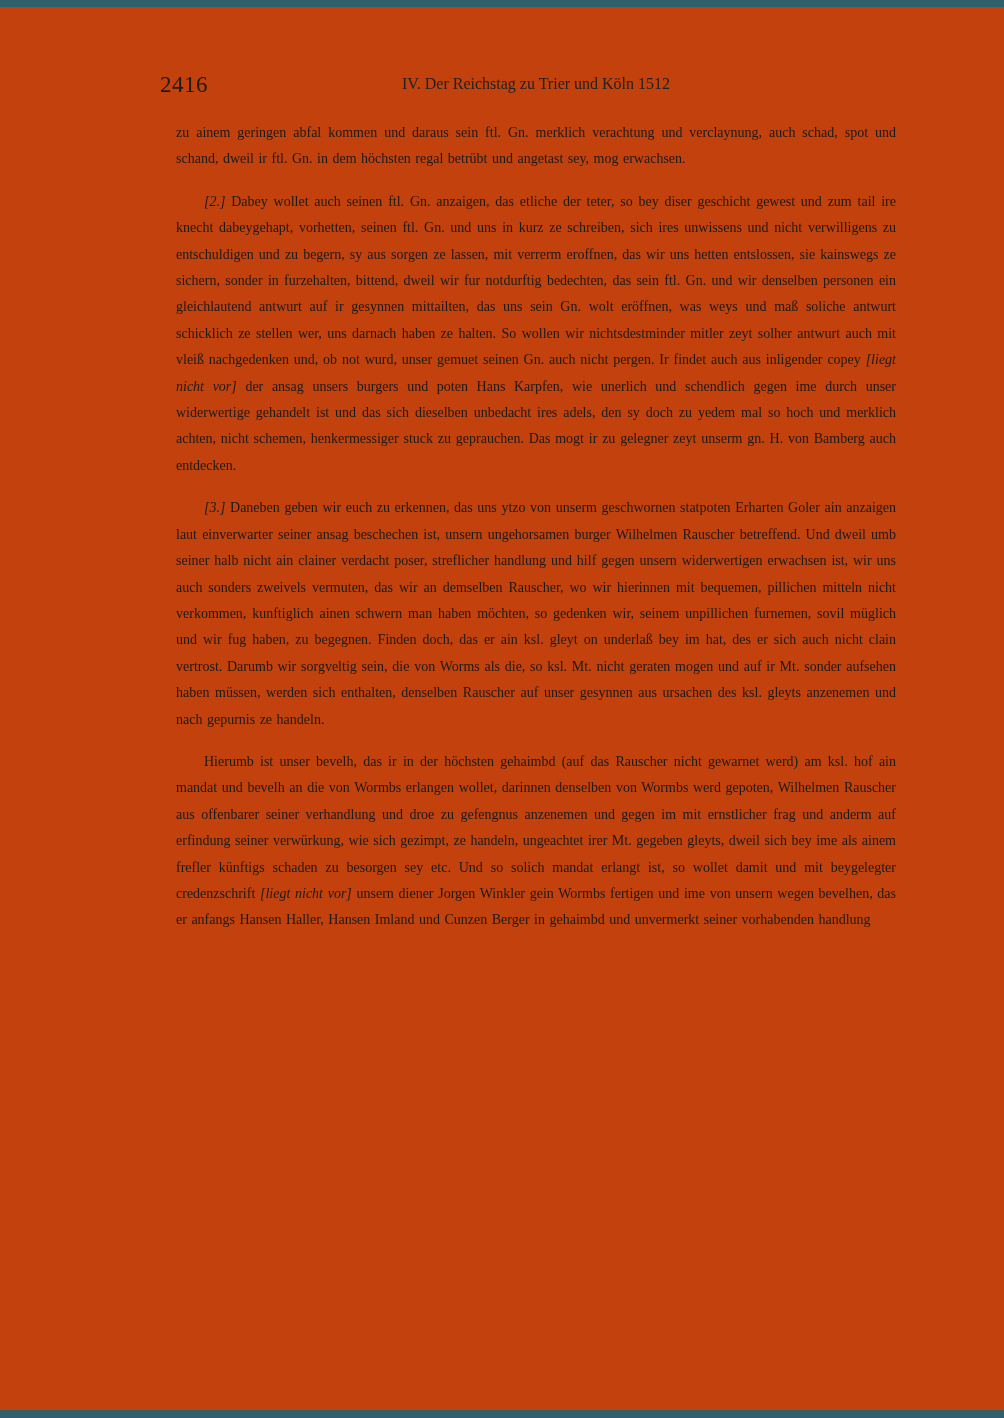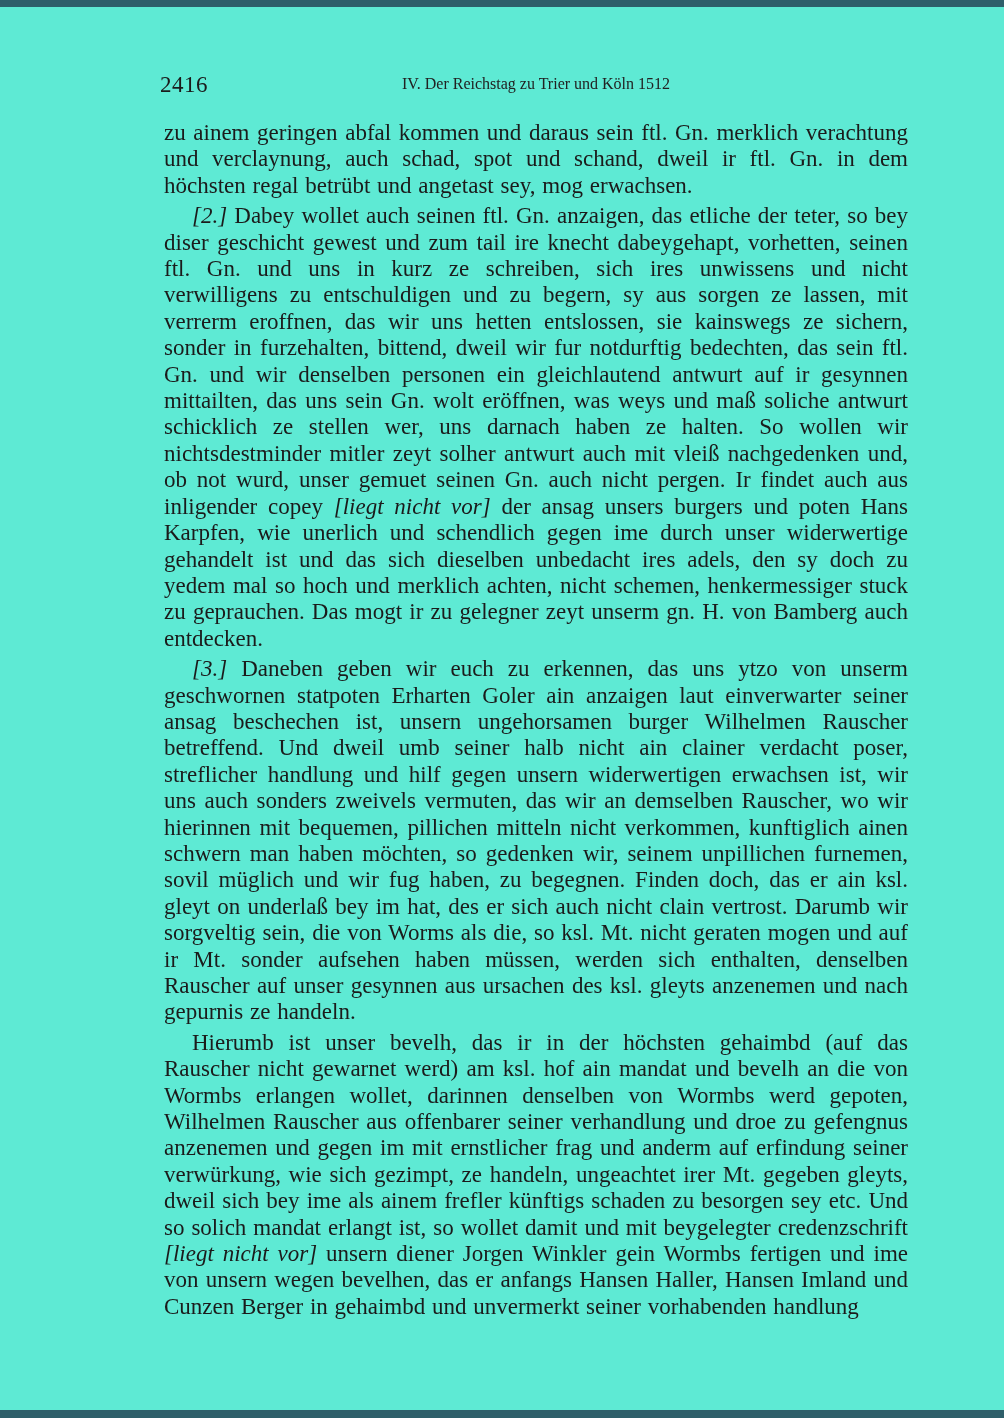--- a/index.html
+++ b/index.html
@@ -4,21 +4,21 @@
 <style>
   html, body {
     margin: 0;
     padding: 0;
     background: #ffffff;
   }
   .page {
     position: relative;
     width: 1004px;
     height: 1418px;
-    background: #5eead4;
+    background: #c2410c;
     overflow: hidden;
     font-family: "Liberation Serif", "DejaVu Serif", serif;
     color: #1b1b1b;
     text-decoration: underline;
   }
   .edge-strip {
     position: absolute;
     left: 0;
     width: 100%;
     background: #2e5f6a;
@@ -47,23 +47,23 @@
   .running-header {
     position: absolute;
     left: 0;
     right: 0;
     top: 3px;
     text-align: center;
     font-size: 16px;
     color: #222222;
   }
   .document-body p {
-    margin: 4px;
+    margin: 16px;
     text-align: justify;
-    font-size: 23px;
+    font-size: 14px;
     line-height: 26.4px;
     word-spacing: 1px;
   }
   .document-body p.indent {
     text-indent: 28px;
   }
   .document-body em {
     font-style: italic;
   }
 </style>

